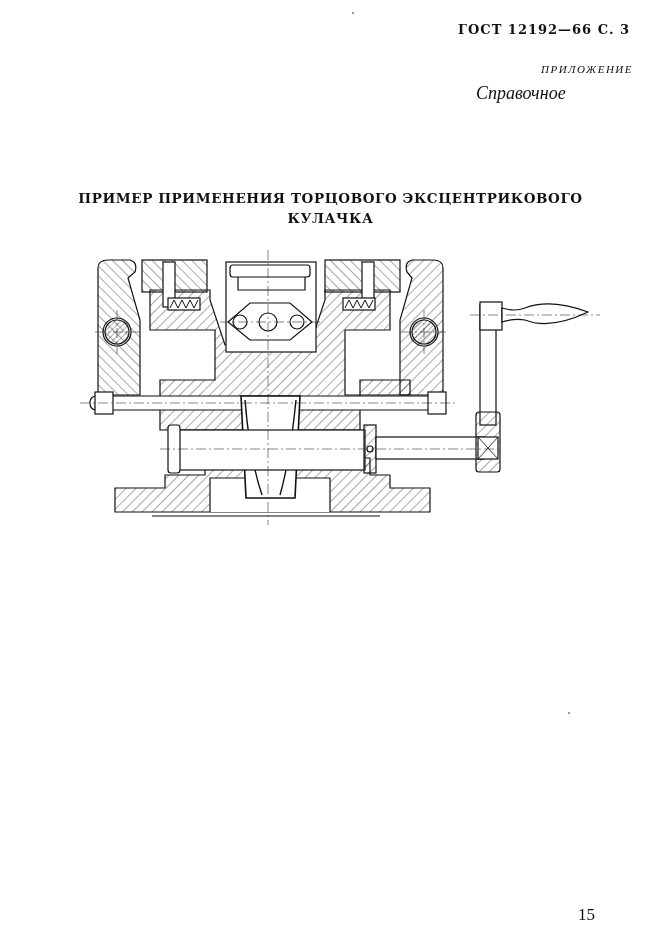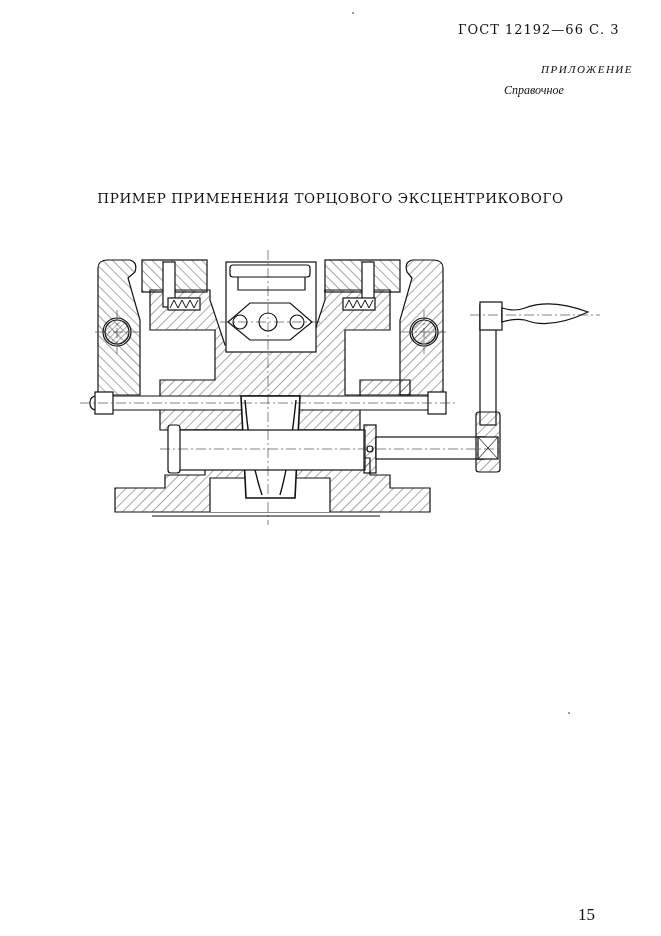--- a/index.html
+++ b/index.html
@@ -1,36 +1,37 @@
 <!DOCTYPE html>
 <html><head>
 <meta charset="utf-8">
 <style>
   html, body { margin: 0; padding: 0; background: #ffffff; }
   body { width: 661px; height: 936px; position: relative; overflow: hidden; color: #111; }
   .abs { position: absolute; }
-  .header-code { left: 458px; top: 22px; font-family: "DejaVu Serif", serif; font-weight: normal; font-size: 13px; letter-spacing: 1px; white-space: nowrap; }
+  .header-code { left: 458px; top: 22px; font-family: "DejaVu Serif", serif; font-weight: bold; font-size: 13px; letter-spacing: 1px; white-space: nowrap; }
   .appendix { right: 28px; top: 63px; font-family: "Liberation Serif", serif; font-style: italic; font-size: 11px; letter-spacing: 1.5px; white-space: nowrap; }
-  .reference { left: 504px; top: 83px; font-family: "Liberation Serif", serif; font-style: italic; font-size: 12px; white-space: nowrap; }
-  .title { left: 60px; width: 541px; top: 188px; text-align: center; font-family: "DejaVu Serif", serif; font-weight: normal; font-size: 13.5px; line-height: 20px; letter-spacing: 0.6px; }
+  .reference { left: 476px; top: 83px; font-family: "Liberation Serif", serif; font-style: italic; font-size: 18px; white-space: nowrap; }
+  .title { left: 60px; width: 541px; top: 188px; text-align: center; font-family: "DejaVu Serif", serif; font-weight: bold; font-size: 13.5px; line-height: 20px; letter-spacing: 0.6px; }
   .drawing { left: 70px; top: 248px; width: 540px; height: 280px; }
   .page-num { left: 578px; top: 905px; font-family: "Liberation Serif", serif; font-size: 17px; }
   .speck { width: 2px; height: 2px; background: #999; }
 </style>
 </head>
 <body>
 
 <div class="abs speck" style="left:352px;top:12px;"></div>
 
 <div class="abs header-code">ГОСТ 12192—66 С. 3</div>
 <div class="abs appendix">ПРИЛОЖЕНИЕ</div>
 <div class="abs reference">Справочное</div>
 
 <div class="abs title">
   <div>ПРИМЕР ПРИМЕНЕНИЯ ТОРЦОВОГО ЭКСЦЕНТРИКОВОГО</div>
+  <div>КУЛАЧКА</div>
 </div>
 
 <svg class="abs drawing" viewBox="70 248 540 280" xmlns="http://www.w3.org/2000/svg">
   <defs>
     <pattern id="hatchR" patternUnits="userSpaceOnUse" width="7" height="7" patternTransform="rotate(45)">
       <line x1="0" y1="0" x2="0" y2="7" stroke="#222" stroke-width="0.8"></line>
     </pattern>
     <pattern id="hatchL" patternUnits="userSpaceOnUse" width="7" height="7" patternTransform="rotate(-45)">
       <line x1="0" y1="0" x2="0" y2="7" stroke="#222" stroke-width="0.8"></line>
     </pattern>

